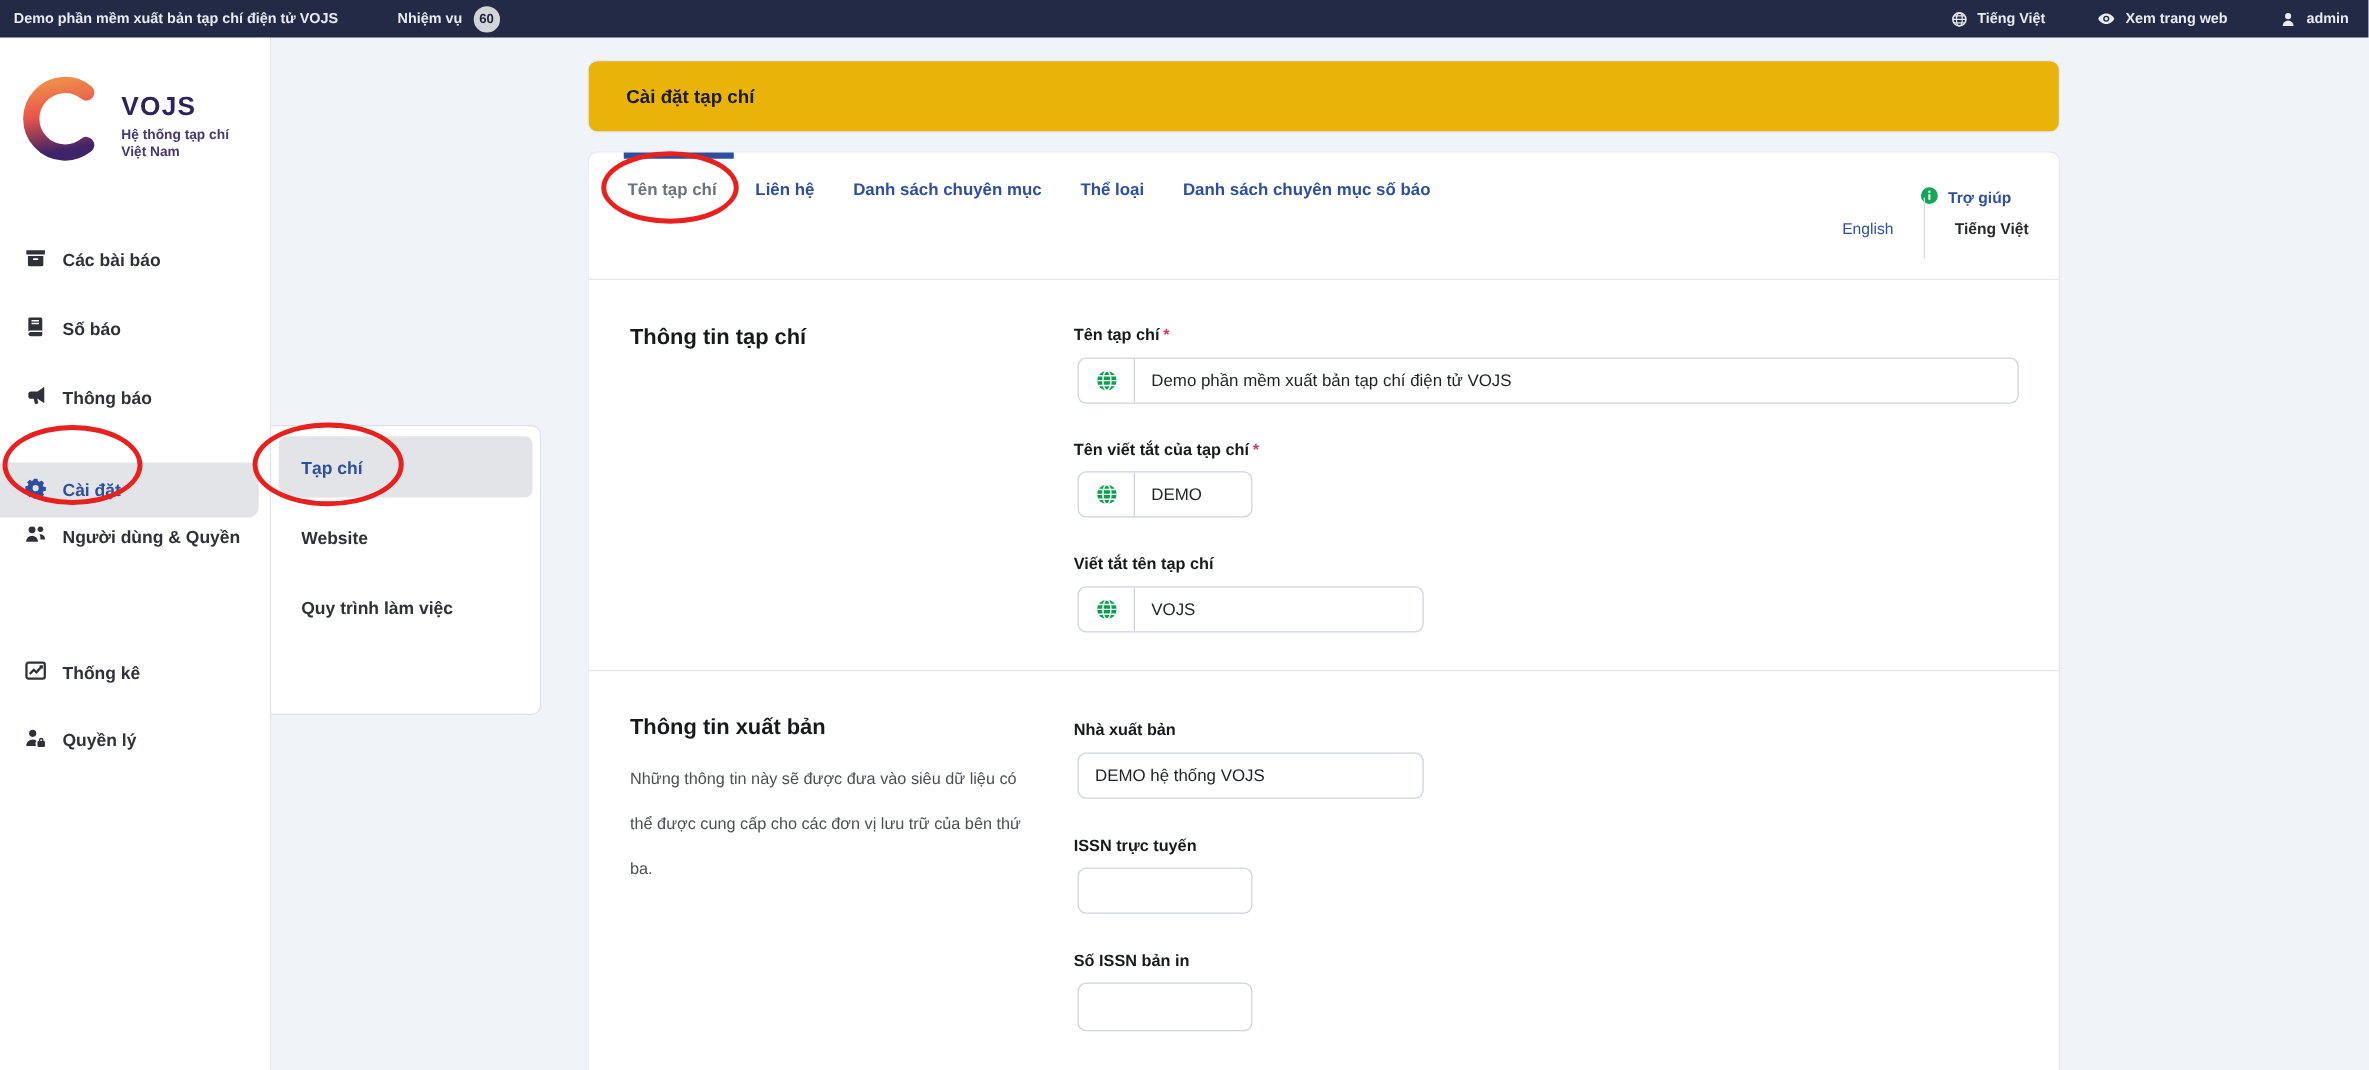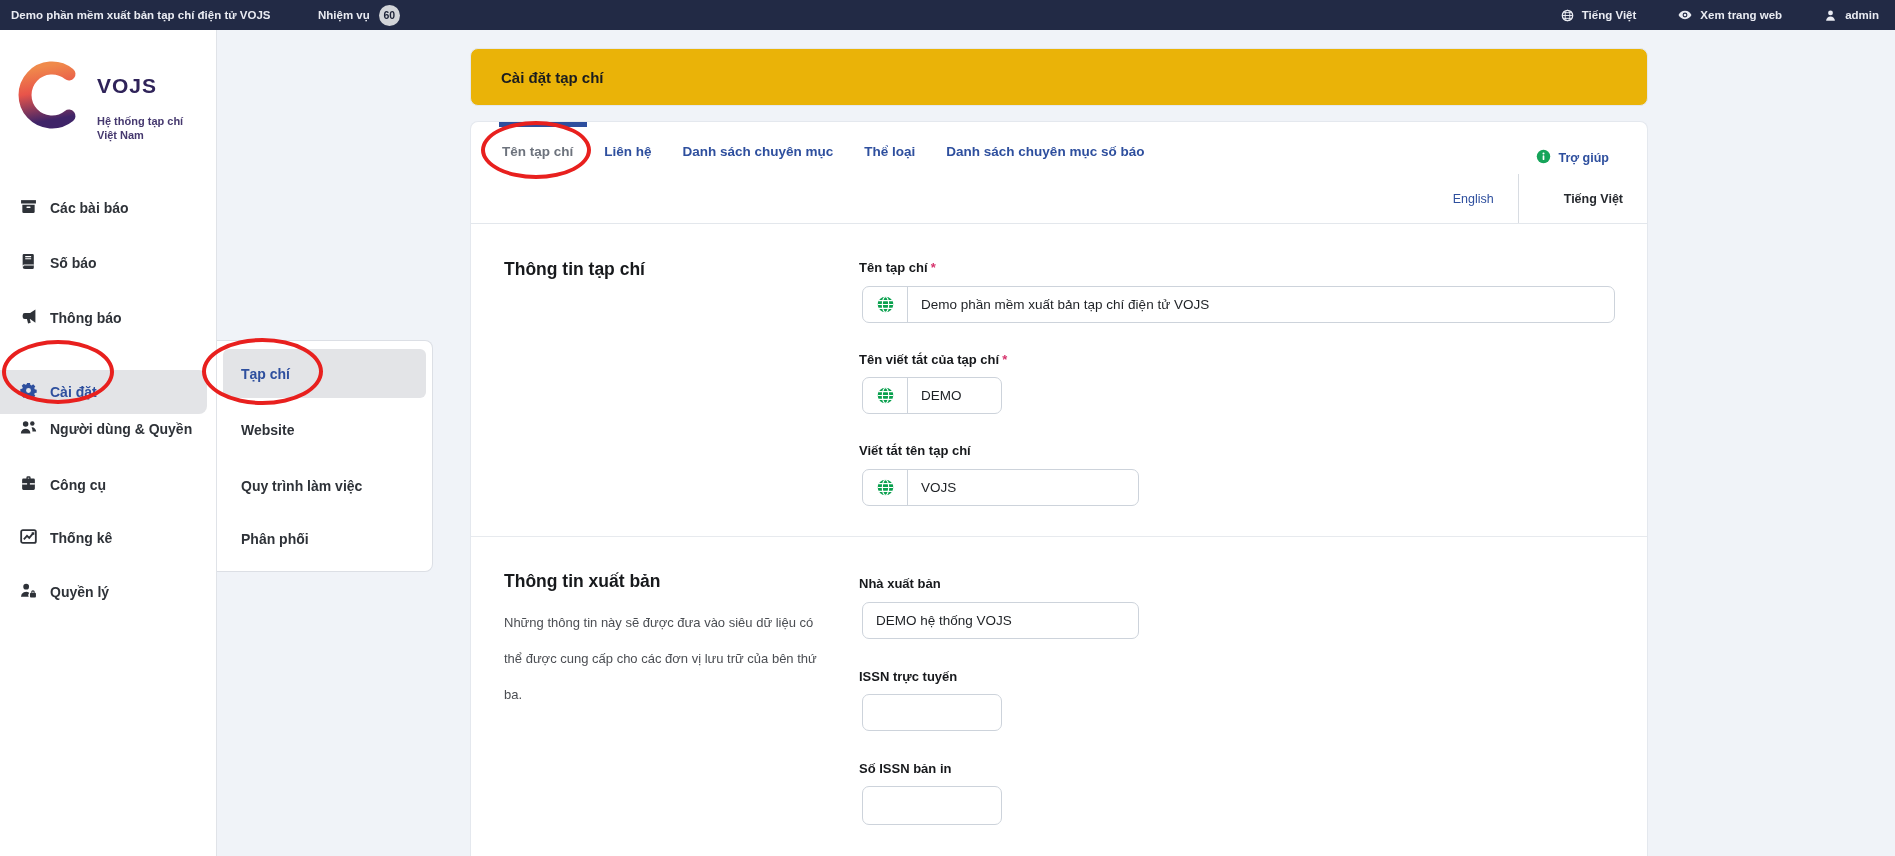--- a/index.html
+++ b/index.html
@@ -14,39 +14,39 @@
   .tb-badge { width:21px; height:21px; border-radius:50%; background:#d2d4d8; color:#1c2236; font-size:10.5px; font-weight:700; display:flex; align-items:center; justify-content:center; }
   .tb-right { position:absolute; right:16px; top:0; height:30px; display:flex; align-items:center; gap:42px; }
   .tb-link { display:flex; align-items:center; gap:8px; cursor:pointer; }
   .tb-link svg { display:block; }
 
   
   .sidebar { position:absolute; left:0; top:30px; width:217px; bottom:0; background:#fff; border-right:1px solid #e0e3e8; z-index:10; }
   .logo { position:absolute; left:13px; top:28px; display:flex; gap:10px; cursor:pointer; }
   .logo-text { padding-top:16px; }
   .logo-brand { font-size:21px; font-weight:700; color:#2f2359; letter-spacing:1px; }
-  .logo-tagline { margin-top:16px; font-size:11px; line-height:14px; color:#46396f; font-weight:600; }
+  .logo-tagline { margin-top:3px; font-size:11px; line-height:14px; color:#46396f; font-weight:600; }
   .nav-item { position:absolute; left:0; width:207px; height:44px; display:flex; align-items:center; gap:13px; padding-left:20px; font-size:14px; font-weight:600; color:#2e3238; cursor:pointer; }
   .nav-item svg { flex:0 0 auto; }
   .nav-item.active { background:#e3e4e7; border-radius:0 8px 8px 0; color:#2e4f9e; }
 
   
   .flyout { position:absolute; left:217px; top:340px; width:216px; height:232px; background:#fff; border:1px solid #dcdfe5; border-left:none; border-radius:0 8px 8px 0; z-index:20; }
   .flyout-item { position:absolute; left:6px; right:6px; height:44px; display:flex; align-items:center; padding-left:18px; font-size:14px; font-weight:600; color:#2e3238; cursor:pointer; }
   .flyout-item.active { background:#e3e4e7; border-radius:6px; color:#2e4f9e; height:49px; }
 
   
   .header-card { position:absolute; left:470px; top:48px; width:1178px; height:58px; background:#eab308; border:1px solid #e4e8ee; border-radius:8px; display:flex; align-items:center; padding-left:30px; font-size:15px; font-weight:700; color:#1a1c1f; }
   .main-card { position:absolute; left:470px; top:121px; width:1178px; height:735px; background:#fff; border:1px solid #e4e8ee; border-bottom:none; border-radius:8px 8px 0 0; }
   .tab-indicator { position:absolute; left:28px; top:0; width:88px; height:5px; background:#2e4f9e; }
   .tabs { position:absolute; left:31px; top:22px; display:flex; gap:31px; font-size:13.5px; font-weight:700; }
   .tab { color:#2e4f9e; cursor:pointer; white-space:nowrap; }
   .tab.active { color:#6d737d; }
   .help { position:absolute; right:38px; top:27px; display:flex; align-items:center; gap:7px; font-size:12.5px; font-weight:600; color:#2e4f9e; cursor:pointer; }
-  .lang-tabs { position:absolute; right:0; top:52px; height:49px; display:flex;gap:21px; }
+  .lang-tabs { position:absolute; right:0; top:36px; height:49px; display:flex; }
   .lang-tab { display:flex; align-items:center; padding:0 24px; font-size:12.5px; cursor:pointer; }
   .lang-tab.en { color:#2e4f9e; border-right:1px solid #d8dce2; }
   .lang-tab.vi { color:#26292e; font-weight:700; }
   .head-divider { position:absolute; left:0; right:0; top:101px; border-bottom:1px solid #e3e7ec; }
 
   
   .form { position:absolute; left:0; right:0; top:101px; bottom:0; }
   .section-heading { position:absolute; left:33px; font-size:17.5px; font-weight:700; color:#17191c; }
   .section-desc { position:absolute; left:33px; top:382px; width:330px; font-size:13px; line-height:36px; color:#4b4e53; }
   .field-label { position:absolute; left:388px; font-size:13px; font-weight:700; color:#17191c; }
@@ -155,28 +155,20 @@
     </div>
     <div class="nav-item" style="top:377px">
       <span><svg width="17" height="17" viewBox="0 0 16 16" fill="currentColor">
             <circle cx="5.3" cy="4.6" r="2.6"></circle>
             <path d="M.8 13.6a4.5 4.5 0 0 1 9 0z"></path>
             <circle cx="11.6" cy="4.2" r="2.1"></circle>
             <path d="M10.9 7.9a3.9 3.9 0 0 1 4.3 3.9h-3.6a6.4 6.4 0 0 0-.7-3.9z"></path>
           </svg></span>
       <span>Người dùng &amp; Quyền</span>
     </div>
-    <div class="nav-item" style="top:433px">
-      <span><svg width="17" height="17" viewBox="0 0 16 16" fill="currentColor">
-            <path d="M6 3.4v-.9A1.3 1.3 0 0 1 7.3 1.2h1.4A1.3 1.3 0 0 1 10 2.5v.9h2.8A1.2 1.2 0 0 1 14 4.6v8.2a1.2 1.2 0 0 1-1.2 1.2H3.2A1.2 1.2 0 0 1 2 12.8V4.6a1.2 1.2 0 0 1 1.2-1.2zm1.3 0h1.4v-.8H7.3z"></path>
-            <rect x="2" y="7.7" width="12" height="1.3" fill="#fff"></rect>
-            <rect x="6.7" y="6.9" width="2.6" height="2.9" rx=".5"></rect>
-          </svg></span>
-      <span>Công cụ</span>
-    </div>
     <div class="nav-item" style="top:486px">
       <span><svg width="17" height="17" viewBox="0 0 16 16" fill="none" stroke="currentColor">
             <rect x="1.1" y="2" width="13.8" height="12" rx="1.6" stroke-width="1.7"></rect>
             <path d="M3.6 10.6l3-3.2 2.1 1.9 3.6-4.2" stroke-width="1.7"></path>
             <path d="M11 4.6h1.8v1.8" stroke-width="1.4"></path>
           </svg></span>
       <span>Thống kê</span>
     </div>
     <div class="nav-item" style="top:540px">
       <span><svg width="17" height="17" viewBox="0 0 16 16" fill="currentColor">
@@ -191,23 +183,20 @@
 
   <div class="flyout">
     <div class="flyout-item active" style="top:8px">
       <span>Tạp chí</span>
     </div>
     <div class="flyout-item" style="top:67px">
       <span>Website</span>
     </div>
     <div class="flyout-item" style="top:123px">
       <span>Quy trình làm việc</span>
-    </div>
-    <div class="flyout-item" style="top:176px">
-      <span>Phân phối</span>
     </div>
   </div>
 
   <div class="header-card">
     <span>Cài đặt tạp chí</span>
   </div>
 
   <div class="main-card">
     <div class="tab-indicator"></div>
 

